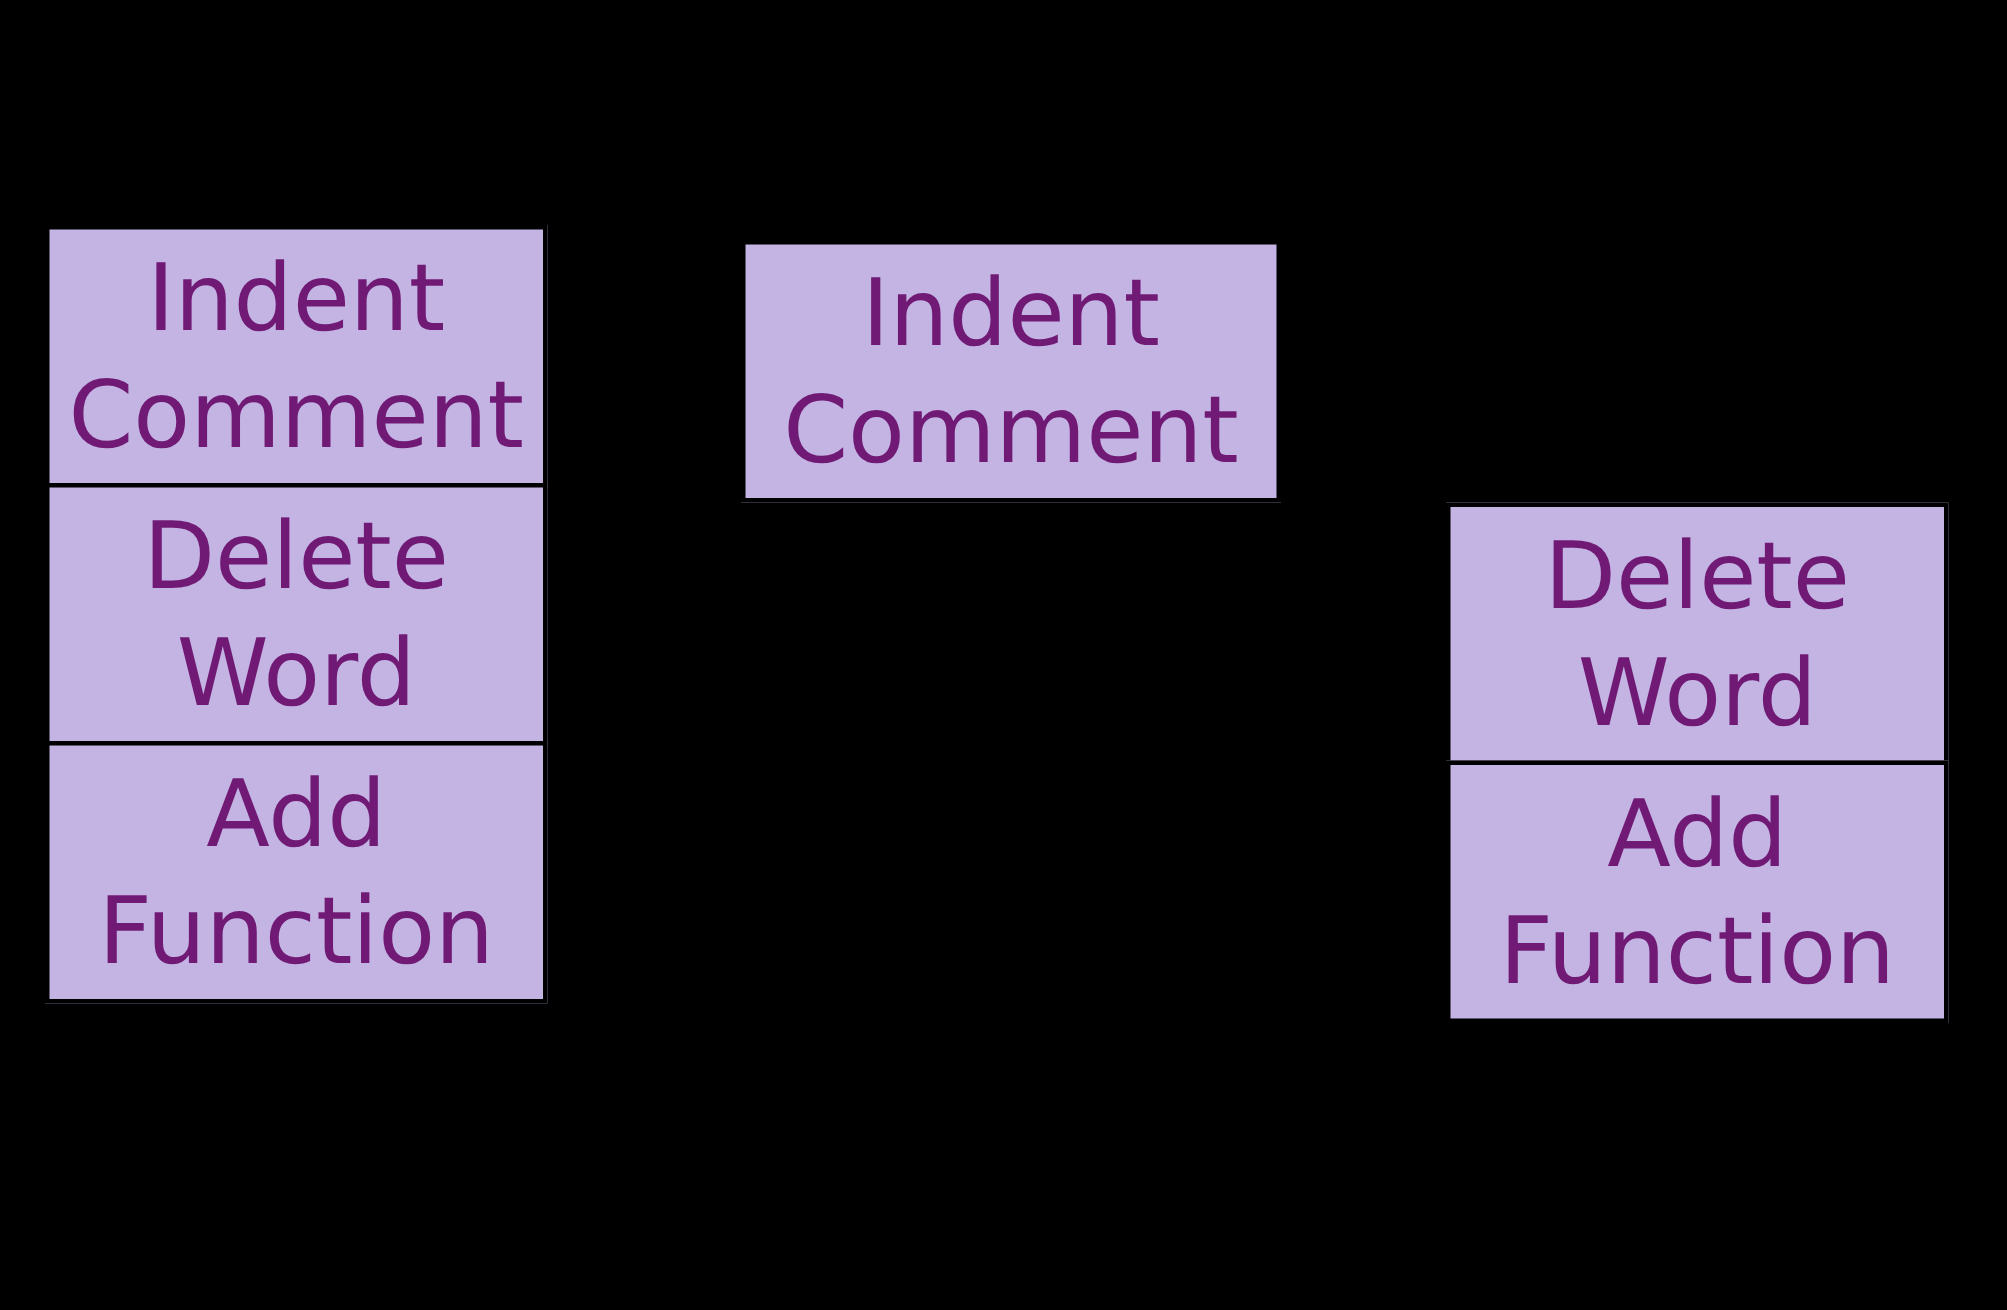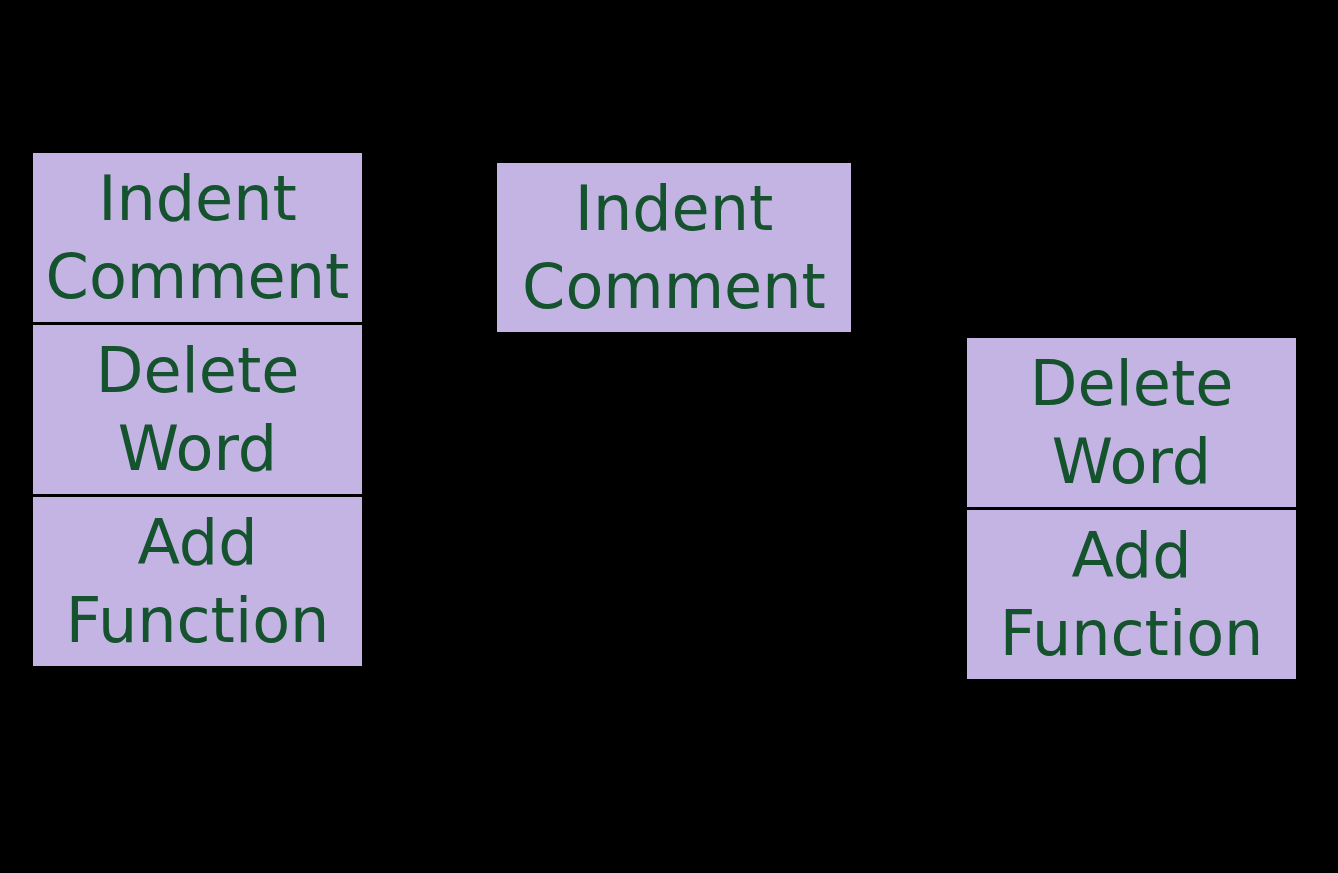--- a/index.html
+++ b/index.html
@@ -25,21 +25,21 @@
     border: 3px solid #000;
     width: 335px;
     height: 175px;
     display: flex;
     flex-direction: column;
     align-items: center;
     justify-content: center;
     text-align: left;
     font-size: 62px;
     line-height: 1.25;
-    color: #14532d;
+    color: #701a75;
     letter-spacing: 0px;
   }
   .cell + .cell { margin-top: -3px; }
   .cell span {
     display: block;
     white-space: nowrap;
   }
   .stack-left   { left: 30px;  top: 150px; }
   .stack-middle { left: 494px; top: 160px; }
   .stack-right  { left: 964px; top: 335px; }

